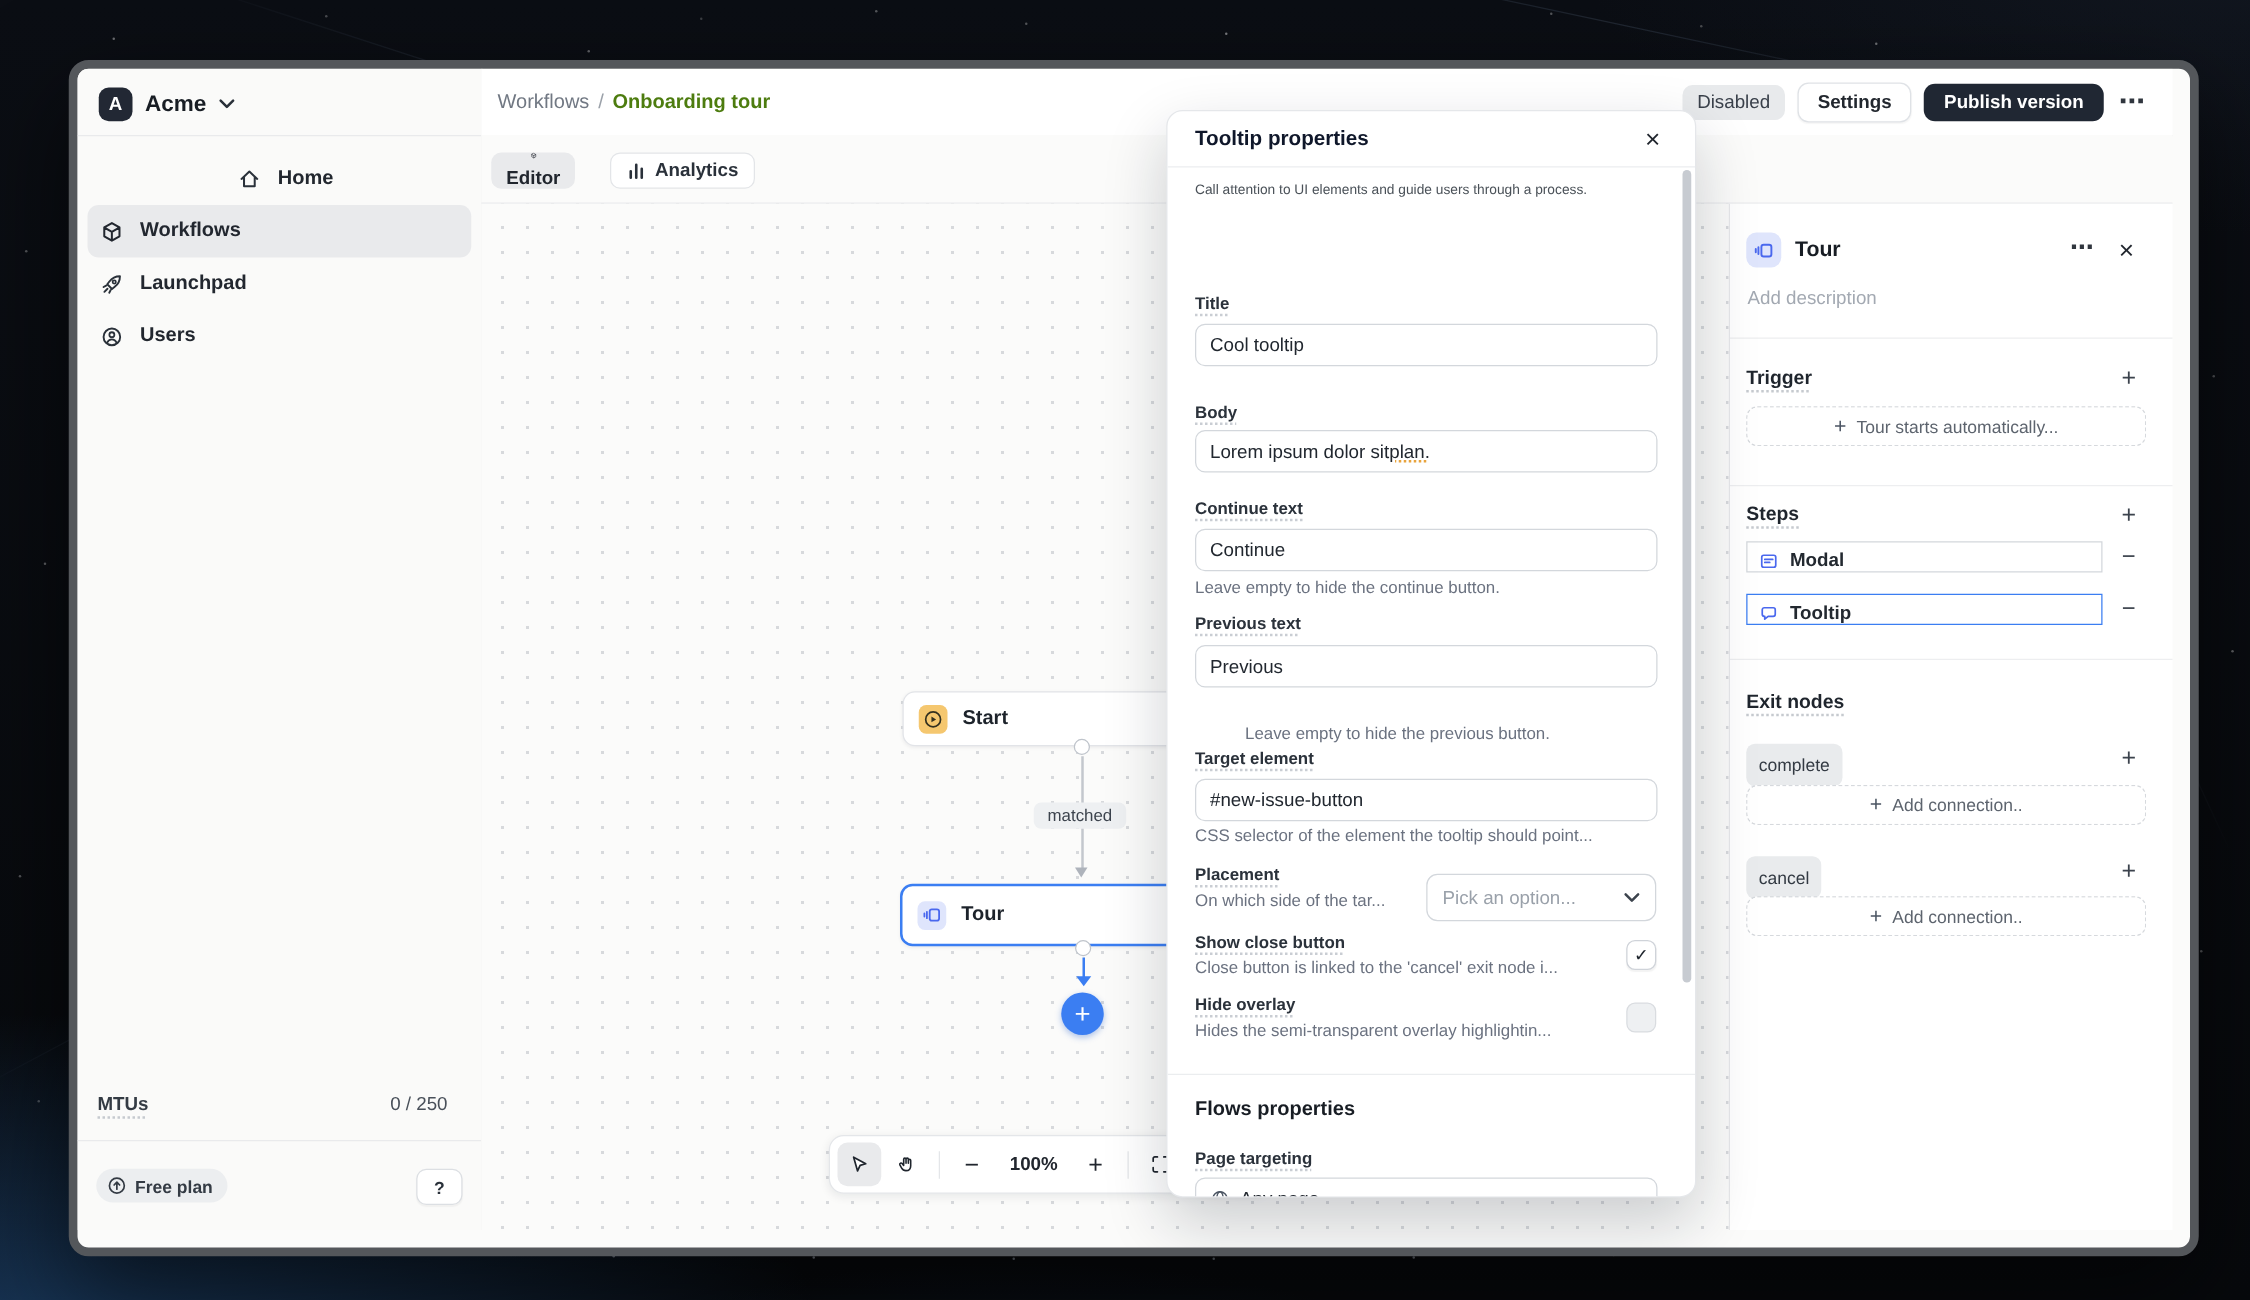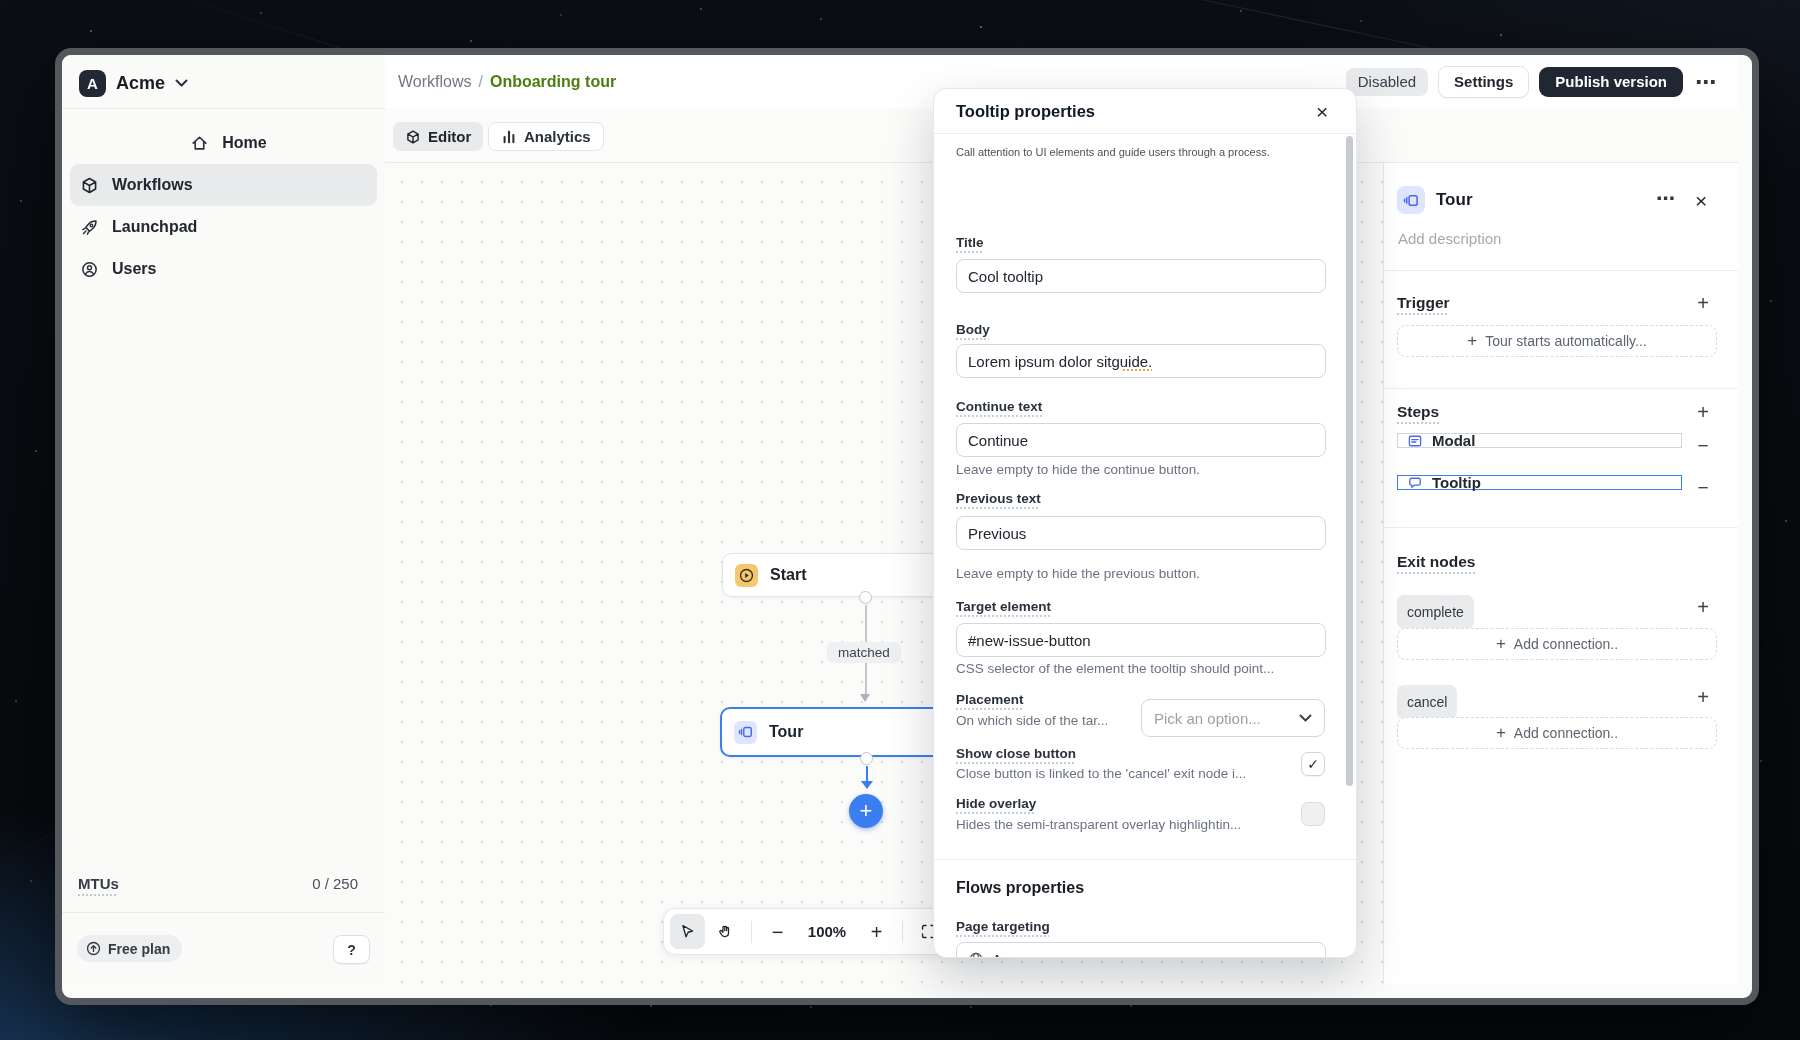--- a/index.html
+++ b/index.html
@@ -47,21 +47,21 @@
   .crumb-sep{color:#9ba1a9;}
   .crumb-cur{color:#4d7c0f;font-weight:700;}
   .actions{position:absolute;right:19px;top:0;height:53px;display:flex;align-items:center;gap:10px;}
   .badge-dis{height:28px;padding:0 12px;border-radius:8px;background:#e8eaec;color:#39404a;font-size:15px;display:flex;align-items:center;}
   .btn-settings{height:30px;padding:0 15px;border-radius:9px;background:#fff;border:1px solid #dfe2e6;font-size:15px;font-weight:700;color:#22272e;display:flex;align-items:center;box-shadow:0 1px 1px rgba(0,0,0,.04);}
   .btn-publish{height:30px;padding:0 16px;border-radius:9px;background:#202733;color:#fff;font-size:15px;font-weight:700;display:flex;align-items:center;}
   .dots-btn{font-size:21px;font-weight:700;color:#30363e;letter-spacing:1px;padding:0 2px;line-height:1;}
   
   .tabband{position:absolute;left:323px;top:53px;width:1353px;height:55px;background:#fbfbfa;border-bottom:1px solid #e9eaec;box-sizing:border-box;}
   .tab{position:absolute;top:14px;height:29px;border-radius:8px;display:flex;align-items:center;gap:7px;padding:0 12px;box-sizing:border-box;font-size:15px;}
-  .tab.active{left:8px;background:#e9eaec;font-weight:700;color:#21262e;}
+  .tab.active{left:8px;background:#e9eaec;font-weight:700;color:#21262e;flex-direction:column;}
   .tab.idle{left:103px;background:#fff;border:1px solid #e3e5e8;font-weight:600;color:#2a313a;}
   
   .canvas{position:absolute;left:323px;top:108px;width:998px;height:821px;background:#fbfbfa;
     background-image:radial-gradient(circle,#d7d9dc 1.3px,transparent 1.5px);background-size:20px 20px;background-position:7px 9px;}
   .node{position:absolute;background:#fff;border-radius:10px;display:flex;align-items:center;gap:12px;padding-left:12px;box-sizing:border-box;box-shadow:0 1px 3px rgba(16,24,40,.06);}
   .node .nlab{font-size:16px;font-weight:700;color:#1d232b;}
   .nicon{width:23px;height:23px;border-radius:6px;display:flex;align-items:center;justify-content:center;}
   .port{position:absolute;width:13px;height:13px;border-radius:50%;background:#fff;border:1.5px solid #bfc4cb;box-sizing:border-box;z-index:3;}
   .edge-line{position:absolute;width:1.5px;background:#c3c7cd;}
   .edge-head{position:absolute;width:0;height:0;border-left:5.5px solid transparent;border-right:5.5px solid transparent;border-top:8px solid #aeb3bb;}
@@ -79,21 +79,21 @@
   .panel{position:absolute;left:1321px;top:108px;width:355px;height:821px;background:#fff;border-left:1px solid #e7e8ea;box-sizing:border-box;}
   .p-abs{position:absolute;}
   .p-title-ic{width:28px;height:28px;border-radius:8px;background:#dfe5fc;display:flex;align-items:center;justify-content:center;}
   .p-title{font-size:17px;font-weight:700;color:#181d24;}
   .p-desc{font-size:15px;color:#a3a9b2;}
   .p-div{position:absolute;left:0;width:100%;height:1px;background:#edeef0;}
   .p-head{font-size:15.5px;font-weight:700;color:#1f252d;text-decoration:underline dotted #c6cacf;text-underline-offset:5px;text-decoration-thickness:2px;}
   .p-plus{position:absolute;left:308px;width:22px;height:22px;display:flex;align-items:center;justify-content:center;font-size:20px;color:#3c434d;}
   .dashed-btn{position:absolute;left:13px;width:320px;height:32px;border:1.5px dashed #d6d9dd;border-radius:9px;display:flex;align-items:center;justify-content:center;gap:8px;font-size:14px;color:#5d646e;box-sizing:border-box;background:#fff;}
   .dashed-btn .pl{font-size:17px;color:#4b5563;}
-  .step-row{position:absolute;left:13px;width:285px;height:15px;border-radius:0;background:#fff;display:flex;align-items:center;gap:9px;padding-left:9px;box-sizing:border-box;font-size:15px;font-weight:600;color:#232930;}
+  .step-row{position:absolute;left:13px;width:285px;height:25px;border-radius:0;background:#fff;display:flex;align-items:flex-end;gap:9px;padding-left:9px;box-sizing:border-box;font-size:15px;font-weight:600;color:#232930;}
   .step-row.gray{border:1px solid #d3d7dc;}
   .step-row.blue{border:1.5px solid #3b7ef2;}
   .pill{position:absolute;left:13px;height:34px;padding:0 10px;border-radius:7px;background:#e9ebed;font-size:14px;color:#333a43;display:flex;align-items:center;}
   
   .modal{position:absolute;left:871px;top:33px;width:424px;height:870px;background:#fff;border:1px solid #e5e7ea;border-radius:13px;box-shadow:0 20px 50px rgba(15,23,42,.20);overflow:hidden;z-index:10;box-sizing:border-box;}
   .m-abs{position:absolute;}
   .m-title{font-size:16.5px;font-weight:700;color:#0f172a;}
   .m-close{font-size:21px;color:#21262e;line-height:1;}
   .m-hdiv{position:absolute;left:0;width:100%;height:1px;background:#ebedef;}
   .m-desc{font-size:11px;line-height:1.42;color:#4a5158;}
@@ -343,34 +343,34 @@
       <div class="m-abs m-desc" style="left:22px;top:56px;width:348px;">Call attention to UI elements and guide users through a process.</div>
 
       <div class="m-abs m-label" style="left:22px;top:146px;">Title</div>
       <div class="m-input" style="top:170px;">
           <span>Cool tooltip</span>
         </div>
 
       <div class="m-abs m-label" style="left:22px;top:233px;">Body</div>
       <div class="m-input" style="top:255px;">
         <span>Lorem ipsum dolor sit </span>
-          <span class="misspell">guide.</span>
+          <span class="misspell">plan.</span>
       </div>
 
       <div class="m-abs m-label" style="left:22px;top:310px;">Continue text</div>
       <div class="m-input" style="top:334px;">
           <span>Continue</span>
         </div>
       <div class="m-help" style="top:373px;">Leave empty to hide the continue button.</div>
 
       <div class="m-abs m-label" style="left:22px;top:402px;">Previous text</div>
       <div class="m-input" style="top:427px;">
           <span>Previous</span>
         </div>
-      <div class="m-help" style="top:477px;">Leave empty to hide the previous button.</div>
+      <div class="m-help" style="top:490px;margin-left:40px;">Leave empty to hide the previous button.</div>
 
       <div class="m-abs m-label" style="left:22px;top:510px;">Target element</div>
       <div class="m-input" style="top:534px;">
           <span>#new-issue-button</span>
         </div>
       <div class="m-help" style="top:572px;">CSS selector of the element the tooltip should point...</div>
 
       <div class="m-abs m-label" style="left:22px;top:603px;">Placement</div>
       <div class="m-help" style="top:624px;width:175px;">On which side of the tar...</div>
       <div class="m-select" style="top:610px;">

